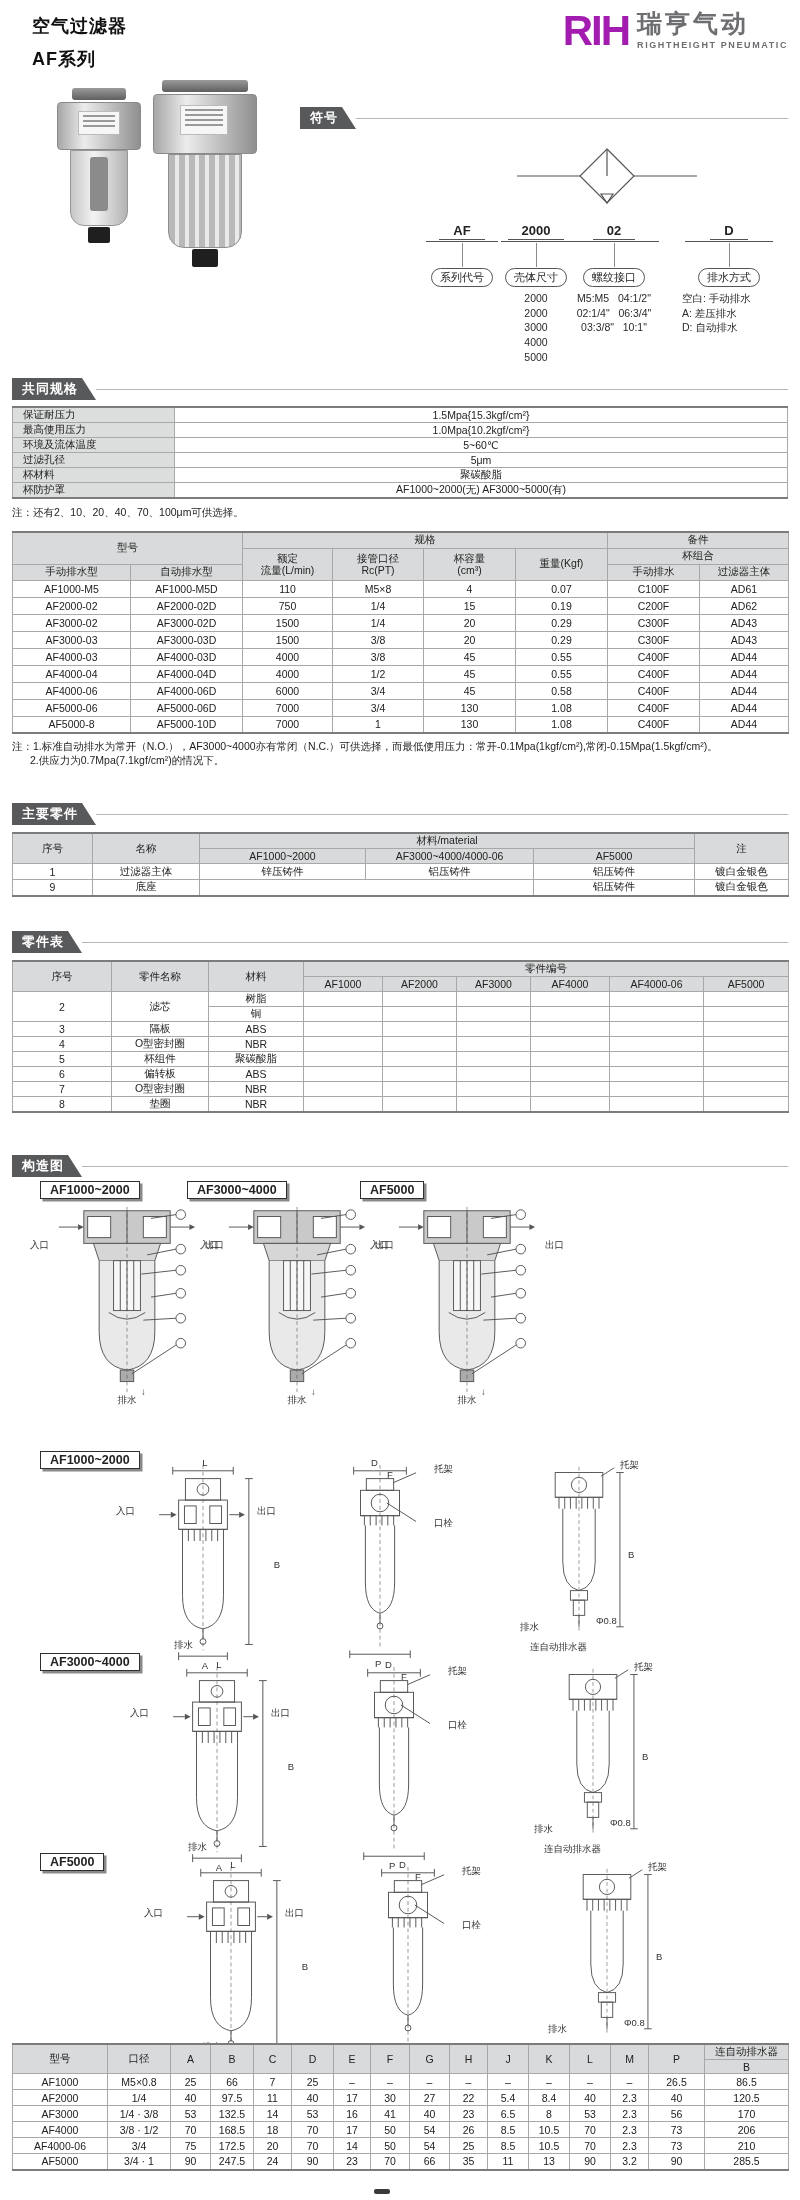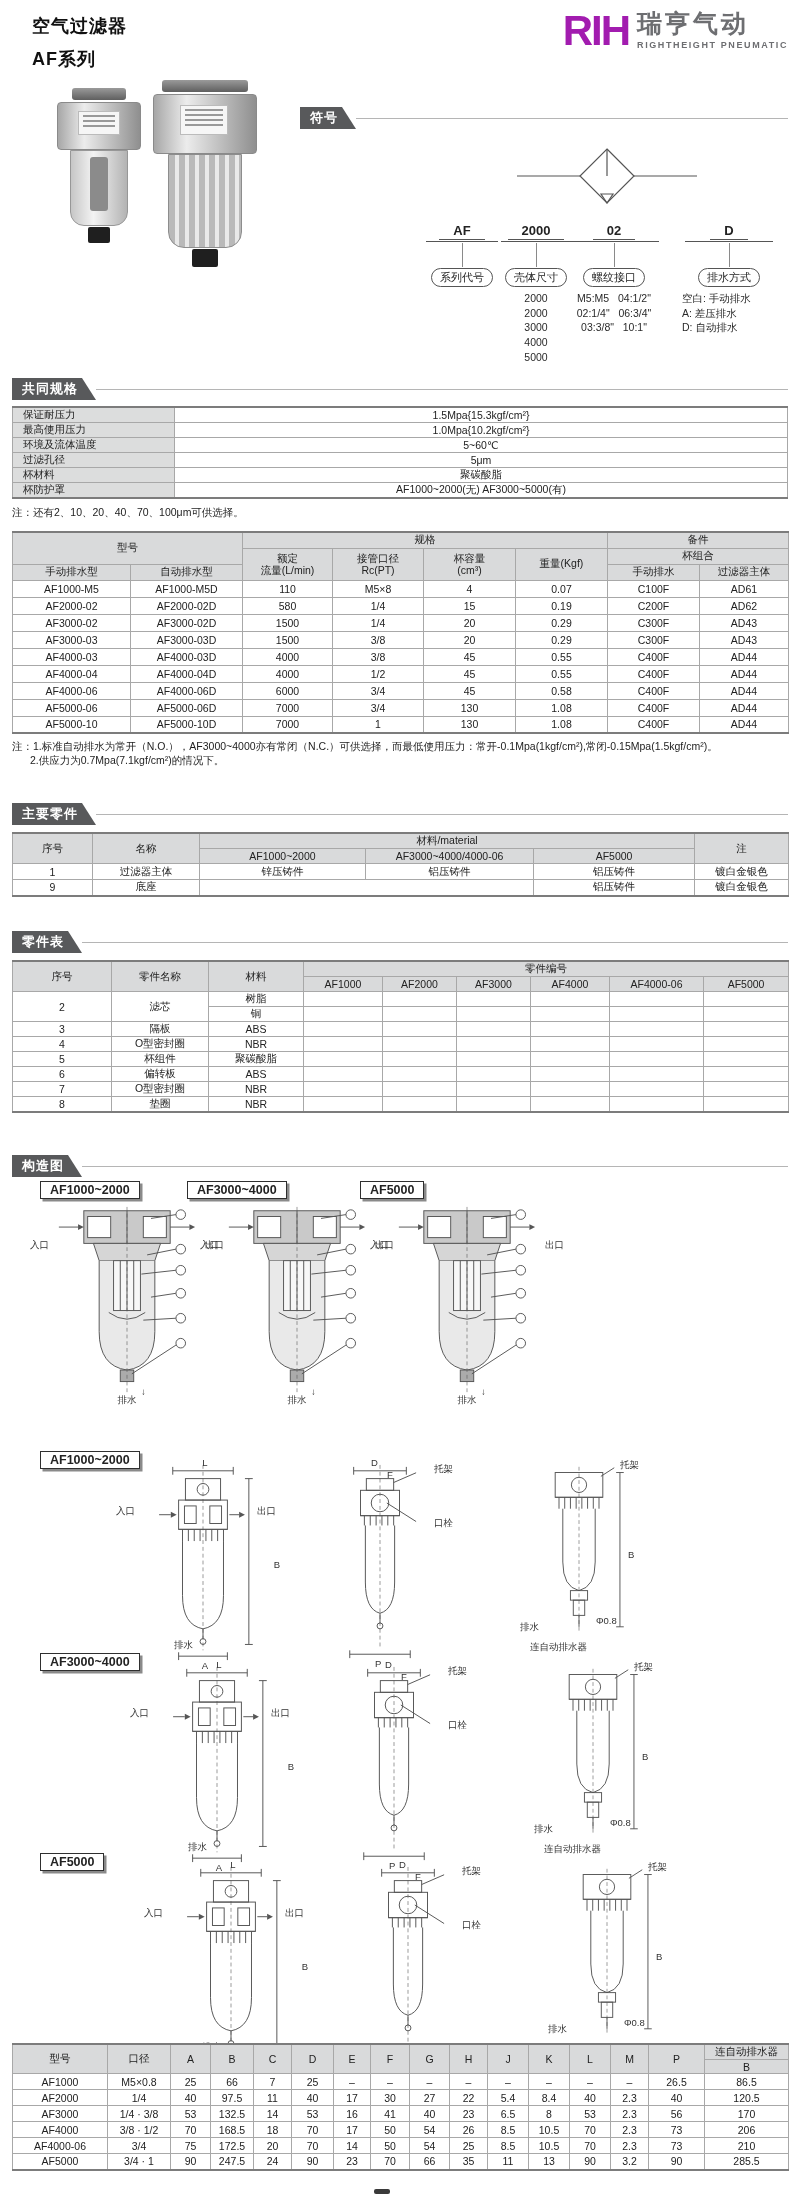--- a/index.html
+++ b/index.html
@@ -377,21 +377,21 @@
             <td>110</td>
             <td>M5×8</td>
             <td>4</td>
             <td>0.07</td>
             <td>C100F</td>
             <td>AD61</td>
           </tr>
           <tr>
             <td>AF2000-02</td>
             <td>AF2000-02D</td>
-            <td>580</td>
+            <td>750</td>
             <td>1/4</td>
             <td>15</td>
             <td>0.19</td>
             <td>C200F</td>
             <td>AD62</td>
           </tr>
           <tr>
             <td>AF3000-02</td>
             <td>AF3000-02D</td>
             <td>1500</td>
@@ -445,21 +445,21 @@
             <td>AF5000-06</td>
             <td>AF5000-06D</td>
             <td>7000</td>
             <td>3/4</td>
             <td>130</td>
             <td>1.08</td>
             <td>C400F</td>
             <td>AD44</td>
           </tr>
           <tr>
-            <td>AF5000-10</td>
+            <td>AF5000-8</td>
             <td>AF5000-10D</td>
             <td>7000</td>
             <td>1</td>
             <td>130</td>
             <td>1.08</td>
             <td>C400F</td>
             <td>AD44</td>
           </tr>
         </tbody>
     </table>

